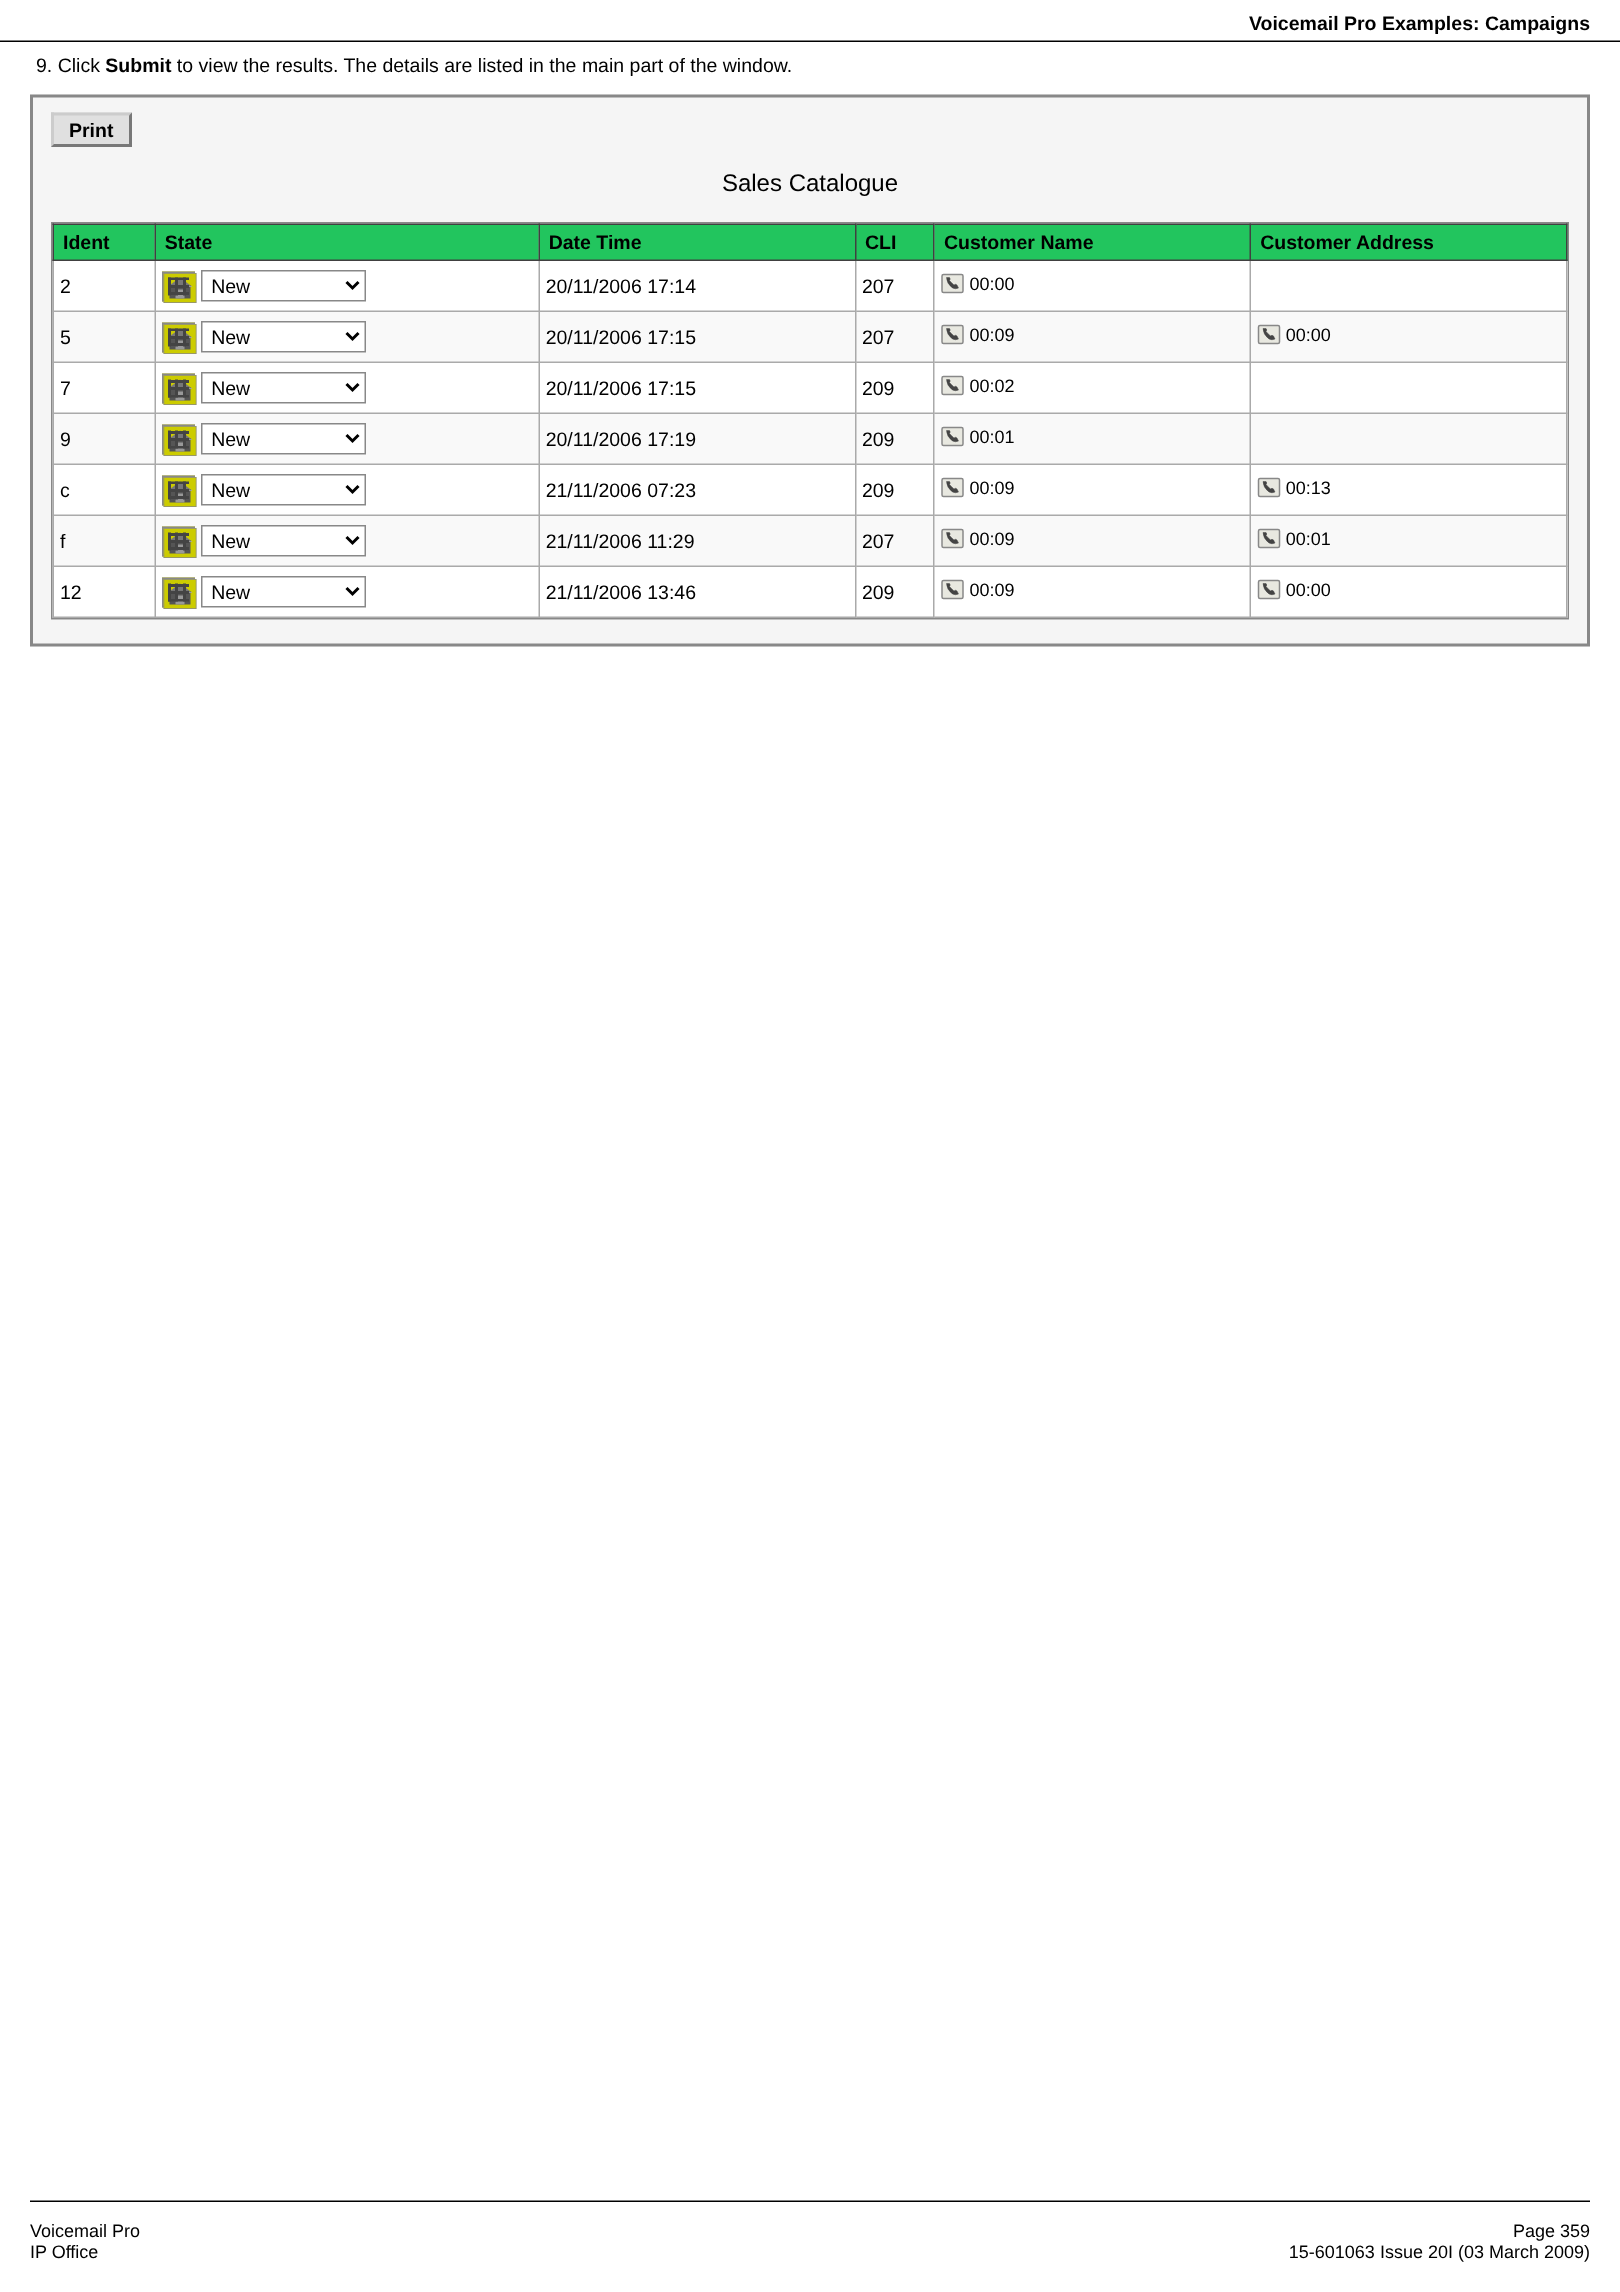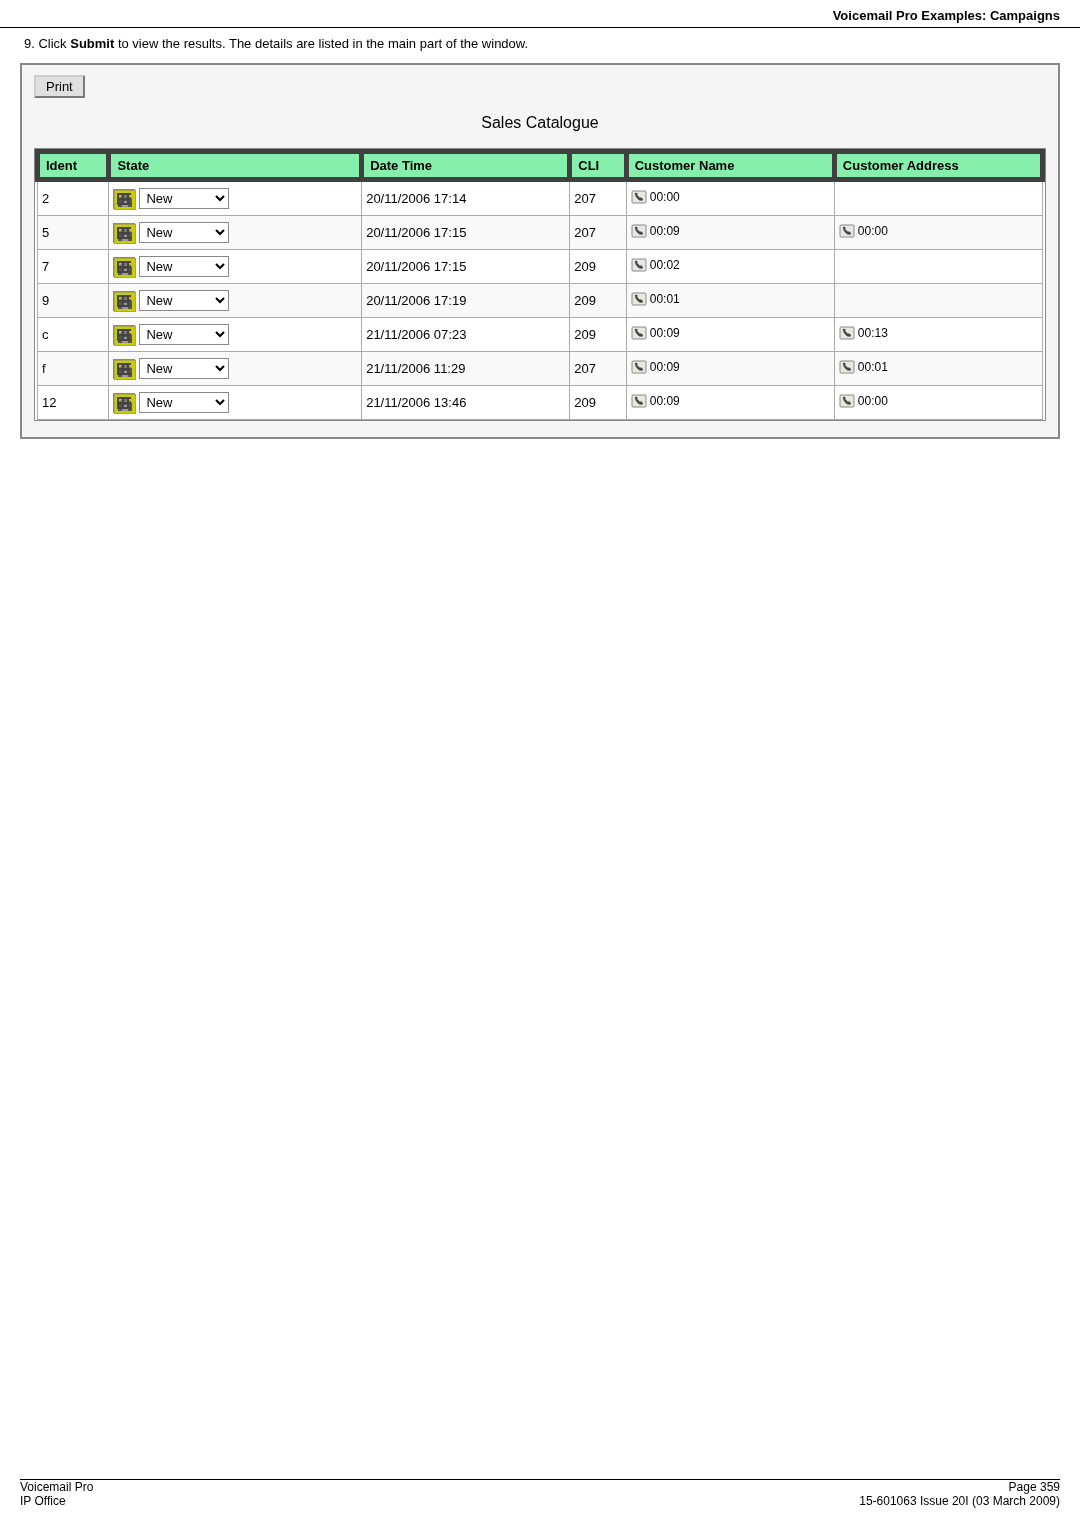--- a/index.html
+++ b/index.html
@@ -41,20 +41,21 @@
 
     
     .print-btn {
       display: inline-block;
       border: 2px outset #ccc;
       background: #e0e0e0;
       padding: 2px 10px;
       font-size: 13px;
       cursor: pointer;
       margin-bottom: 8px;
+      font-weight: bold;
     }
 
     
     .page-title {
       text-align: center;
       font-size: 16px;
       font-weight: normal;
       margin: 8px 0 16px 0;
     }
 
@@ -89,22 +90,22 @@
     }
 
     
     .main-table {
       width: 100%;
       border-collapse: collapse;
       font-size: 13px;
     }
 
     .main-table thead tr th {
-      border: 5px solid #404040;
-      background: #86efac;
+      border: 1px solid #404040;
+      background: #22c55e;
       padding: 4px 6px;
       text-align: left;
       font-weight: bold;
       white-space: nowrap;
     }
 
     .main-table tbody tr td {
       border: 1px solid #aaa;
       padding: 6px 4px;
       vertical-align: middle;
@@ -148,21 +149,21 @@
         #444 0px, #444 2px,
         transparent 2px, transparent 5px
       );
     }
 
     .state-select {
       border: 1px solid #888;
       background: #fff;
       font-size: 13px;
       padding: 1px 2px;
-      width: 90px;
+      width: 110px;
       cursor: pointer;
     }
 
     
     .phone-icon {
       display: inline-flex;
       gap: 3px;
       font-size: 12px;
       white-space: nowrap;
     }
@@ -185,21 +186,21 @@
       background: #f9f9f9;
     }
 
     
     .page-footer {
       position: absolute;
       bottom: 20px;
       left: 20px;
       right: 20px;
       border-top: 1px solid #000;
-      padding-top: 0;
+      padding-top: 12px;
       display: flex;
       justify-content: space-between;
       font-size: 12px;
       align-items: flex-end;
     }
   </style>
 </head>
 <body>
 
 <div class="page-header">

